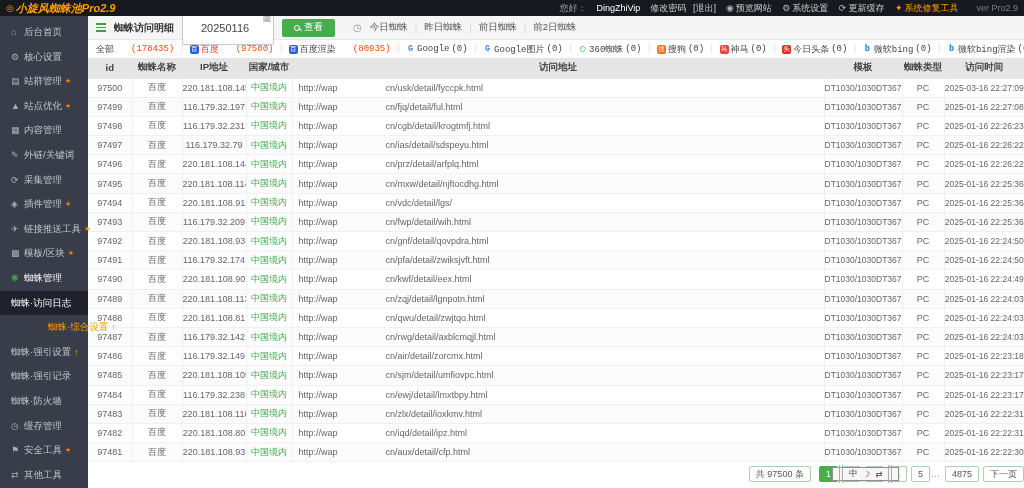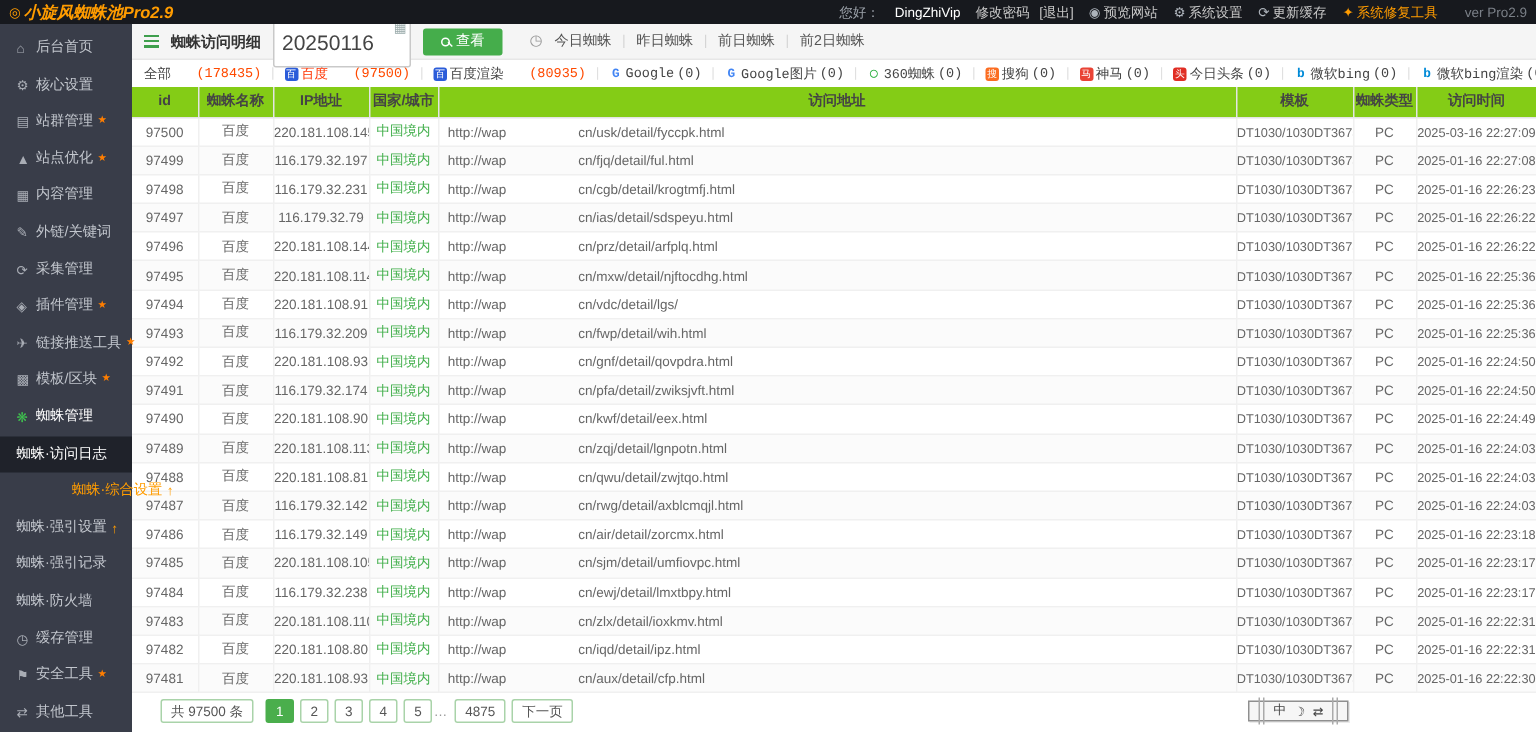--- a/index.html
+++ b/index.html
@@ -37,21 +37,21 @@
   
   .content { position:absolute; left:88px; top:16px; width:936px; height:472px; background:#fff; }
 
   .toolbar { height:24px; background:#f5f5f5; border-bottom:1px solid #e7e7e7;
     display:flex; align-items:center; gap:8px; padding:0 8px; }
   .list-icon { width:10px; height:9px; flex:none;
     background:repeating-linear-gradient(to bottom,#3f9f4d 0 1.6px,transparent 1.6px 3.6px); }
   .tb-title { font-size:10px; font-weight:bold; color:#333; white-space:nowrap; }
   .input-wrap { position:relative; }
   .date-input { width:92px; height:34px; border:1px solid #c9c9c9; border-radius:2px;
-    font-size:14px; color:#444; padding:0 16px 0 5px; background:#fff; }
+    font-size:11px; color:#444; padding:0 16px 0 18px; background:#fff; }
   .cal-icon { position:absolute; right:3px; top:2px; font-size:9px; color:#9aa; }
   .search-btn { height:18px; background:#45ad4b; border:none; border-radius:2px; color:#fff;
     font-size:9.5px; padding:0 12px; display:inline-flex; align-items:center; gap:4px; cursor:pointer; }
   .mag { width:6px; height:6px; border:1.3px solid #fff; border-radius:50%; position:relative; flex:none; }
   .mag::after { content:""; position:absolute; width:4px; height:1.3px; background:#fff;
     right:-3px; bottom:-1px; transform:rotate(45deg); }
   .clock-icon { color:#9b9b9b; font-size:10px; margin-left:10px; }
   .tabs { display:flex; align-items:center; gap:7px; font-size:9.5px; color:#555; }
   .tabs .tab { cursor:pointer; white-space:nowrap; }
   .tabs .tsep { color:#d5d5d5; }
@@ -63,36 +63,36 @@
   .f-item .ficon { width:9px; height:9px; border-radius:2px; color:#fff; font-size:6.5px;
     line-height:9px; text-align:center; flex:none; }
   .f-item .ficon.plain { background:transparent !important; font-weight:bold; font-size:8.5px; }
   .f-item .fcount { color:#444; }
   .f-item .fcount.hot { color:#ff4a00;padding-left:15px; }
   .f-item.active .flabel { color:#ff3300; }
   .fsep { color:#e0e0e0; }
 
   
   table.grid { width:936px; border-collapse:collapse; table-layout:fixed; }
-  .grid th { height:20px; background:#84cc16; font-size:9.5px; color:#444; font-weight:bold;
+  .grid th { height:20px; background:#e5e5e5; font-size:9.5px; color:#444; font-weight:bold;
     border:1px solid #e4e4e4; border-top:none; }
   .grid td { height:19.2px; font-size:9px; color:#666; text-align:center;
     border:1px solid #f0f0f0; border-top:none; white-space:nowrap; overflow:hidden; }
   .grid tr:nth-child(even) td { background:#fbfbfb; }
   .grid td.url { text-align:left; padding-left:6px; }
   .grid td.region { color:#3fae49; }
   .grid td.small { font-size:8.5px; }
   .censor { display:inline-block; width:48px; }
   .c-id{width:44px}.c-name{width:50px}.c-ip{width:64px}.c-region{width:46px}
   .c-url{width:auto}.c-tpl{width:78px}.c-type{width:42px}.c-time{width:80px}
   .grid th:first-child, .grid td:first-child { border-left:none; }
   .grid th:last-child, .grid td:last-child { border-right:none; }
 
   
-  .pager { position:absolute; left:0; right:0; top:450px; display:flex; justify-content:flex-start;
+  .pager { position:absolute; left:0; right:0; top:450px; display:flex; justify-content:flex-end;
     align-items:center; gap:4px; font-size:9px; color:#555;padding-left:19px; }
   .pbox { border:1px solid #a9d3a9; background:#fff; border-radius:2px; height:16px;
     line-height:14px; padding:0 6px; cursor:pointer; white-space:nowrap; }
   .pbox.total { cursor:default; }
   .pbox.active { background:#4aae4c; border-color:#4aae4c; color:#fff; }
   .pellip { color:#999; margin:0 1px; }
 
   
   .ime { position:absolute; left:744px; top:451px; height:14px; border:1px solid #8f8f8f;
     background:#f6f6f6; display:flex; align-items:center; gap:5px; padding:0 5px;

